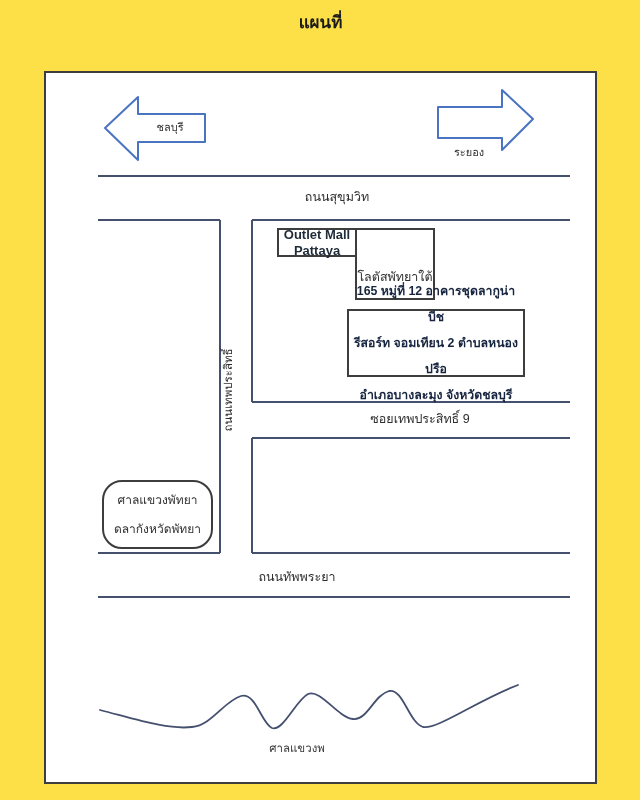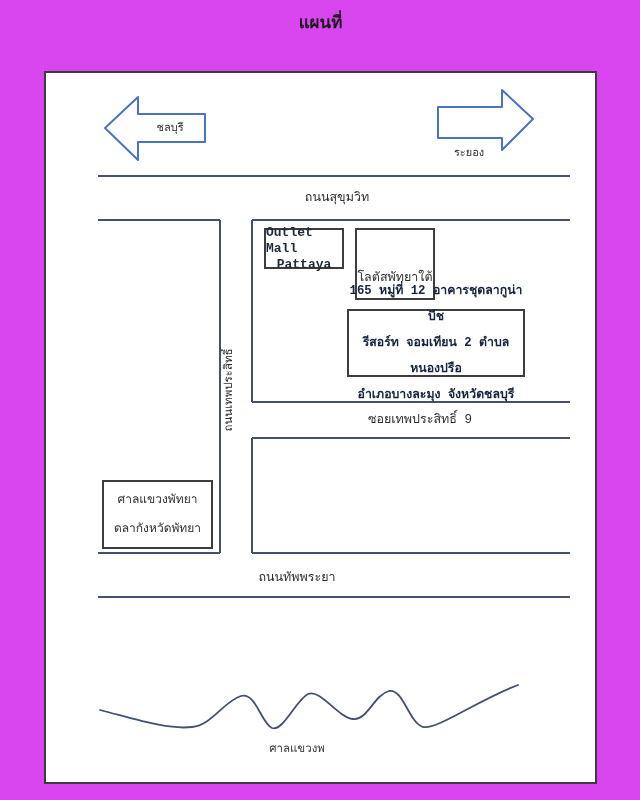--- a/index.html
+++ b/index.html
@@ -1,18 +1,18 @@
 <!DOCTYPE html>
 <html><head>
 <meta charset="utf-8">
 <style>
   html,body{margin:0;padding:0;background:#ffffff;}
   .page{
-    position:relative;width:640px;height:800px;background:#d946ef;overflow:hidden;
-    font-family:Liberation Mono, monospace;color:#2f2f2f;
+    position:relative;width:640px;height:800px;background:#fde047;overflow:hidden;
+    font-family:Liberation Sans, sans-serif;color:#2f2f2f;
   }
   .title{
     position:absolute;left:44px;top:8px;width:553px;text-align:center;
     font-size:17px;font-weight:bold;color:#1c1c1c;
   }
   .map-frame{
     position:absolute;left:44px;top:71px;width:553px;height:713px;
     border:2px solid #3d3d3d;box-sizing:border-box;background:#ffffff;
   }
   .lines-layer{position:absolute;left:0;top:0;width:640px;height:800px;}
@@ -21,27 +21,27 @@
   .arrow-label{font-size:11px;color:#333333;}
   .beach-label{font-size:11.5px;color:#3a3a3a;}
   .vertical-label{
     position:absolute;white-space:nowrap;font-size:11.5px;color:#2e2e2e;
     transform:translate(-50%,-50%) rotate(-90deg);
   }
   .box{
     position:absolute;border:2px solid #3d3d3d;box-sizing:border-box;background:#ffffff;
     display:flex;flex-direction:column;align-items:center;justify-content:center;
   }
-  .outlet-box{left:264px;top:228px;width:80px;height:41px;}
+  .outlet-box{left:277px;top:228px;width:80px;height:29px;}
   .outlet-box span{font-size:13px;font-weight:bold;color:#1f2b38;line-height:16px;}
   .lotus-box{left:355px;top:228px;width:80px;height:72px;justify-content:flex-end;padding-bottom:11px;}
   .lotus-box span{font-size:12.5px;color:#2e2e2e;}
   .address-box{left:347px;top:309px;width:178px;height:68px;}
   .address-box span{font-size:12.3px;font-weight:bold;color:#16243f;line-height:26px;text-align:center;}
-  .court-box{left:102px;top:480px;width:111px;height:69px;}
+  .court-box{left:102px;top:480px;width:111px;height:69px;border-radius:20px;}
   .court-box span{font-size:12px;color:#2e2e2e;line-height:29px;}
 </style>
 </head>
 <body>
 
 <div class="page">
 
   <div class="title">แผนที่</div>
 
   <div class="map-frame"></div>

